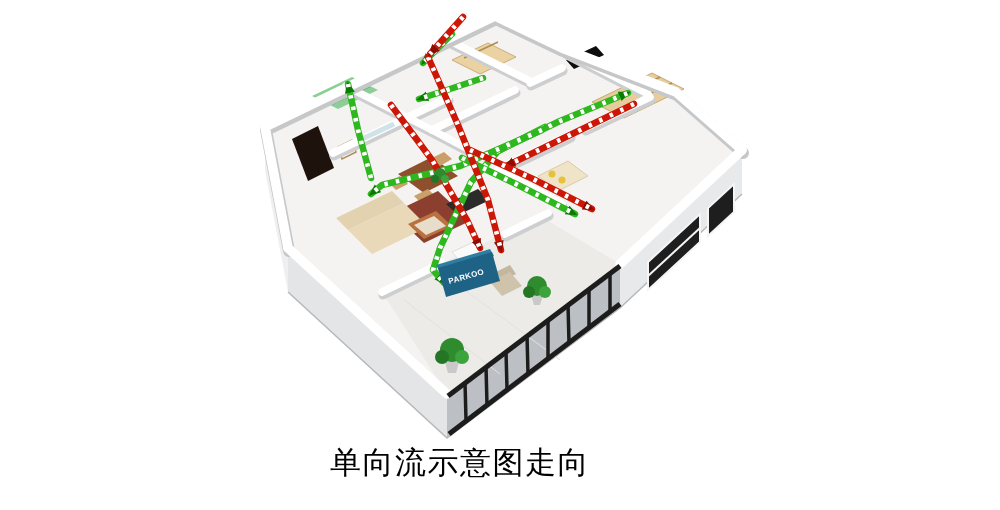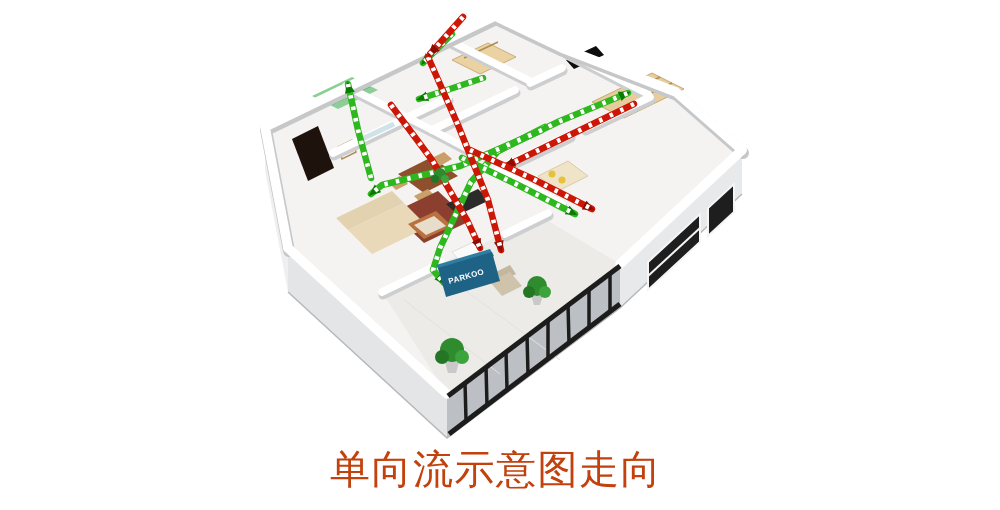--- a/index.html
+++ b/index.html
@@ -1,19 +1,19 @@
 <!DOCTYPE html>
 <html><head>
 <meta charset="utf-8">
 <style>
   html,body{margin:0;padding:0;background:#ffffff;}
   body{width:1000px;height:510px;position:relative;overflow:hidden;
        font-family:"Liberation Sans","DejaVu Sans",sans-serif;}
   .scene{position:absolute;left:0;top:0;width:1000px;height:510px;}
-  .caption{position:absolute;left:330px;top:442px;font-size:40px;color:#c2410c;
+  .caption{position:absolute;left:330px;top:442px;font-size:31px;color:#000000;
            letter-spacing:1.5px;white-space:nowrap;}
   
   .wshadow{stroke:#cdced0;stroke-width:9;fill:none;stroke-linecap:round;transform:translate(1px,3px);}
   .wtop{stroke:#ffffff;stroke-width:7.5;fill:none;stroke-linecap:round;}
   .extshadow{stroke:#c6c7c9;stroke-width:12;fill:none;stroke-linejoin:round;stroke-linecap:round;transform:translate(1px,3px);}
   .exttop{stroke:#ffffff;stroke-width:9.5;fill:none;stroke-linejoin:round;stroke-linecap:round;}
   .rail{stroke:#1c1c1c;stroke-linecap:butt;}
   .shelf{stroke:#b08c55;stroke-width:1.5;}
 </style>
 </head>

